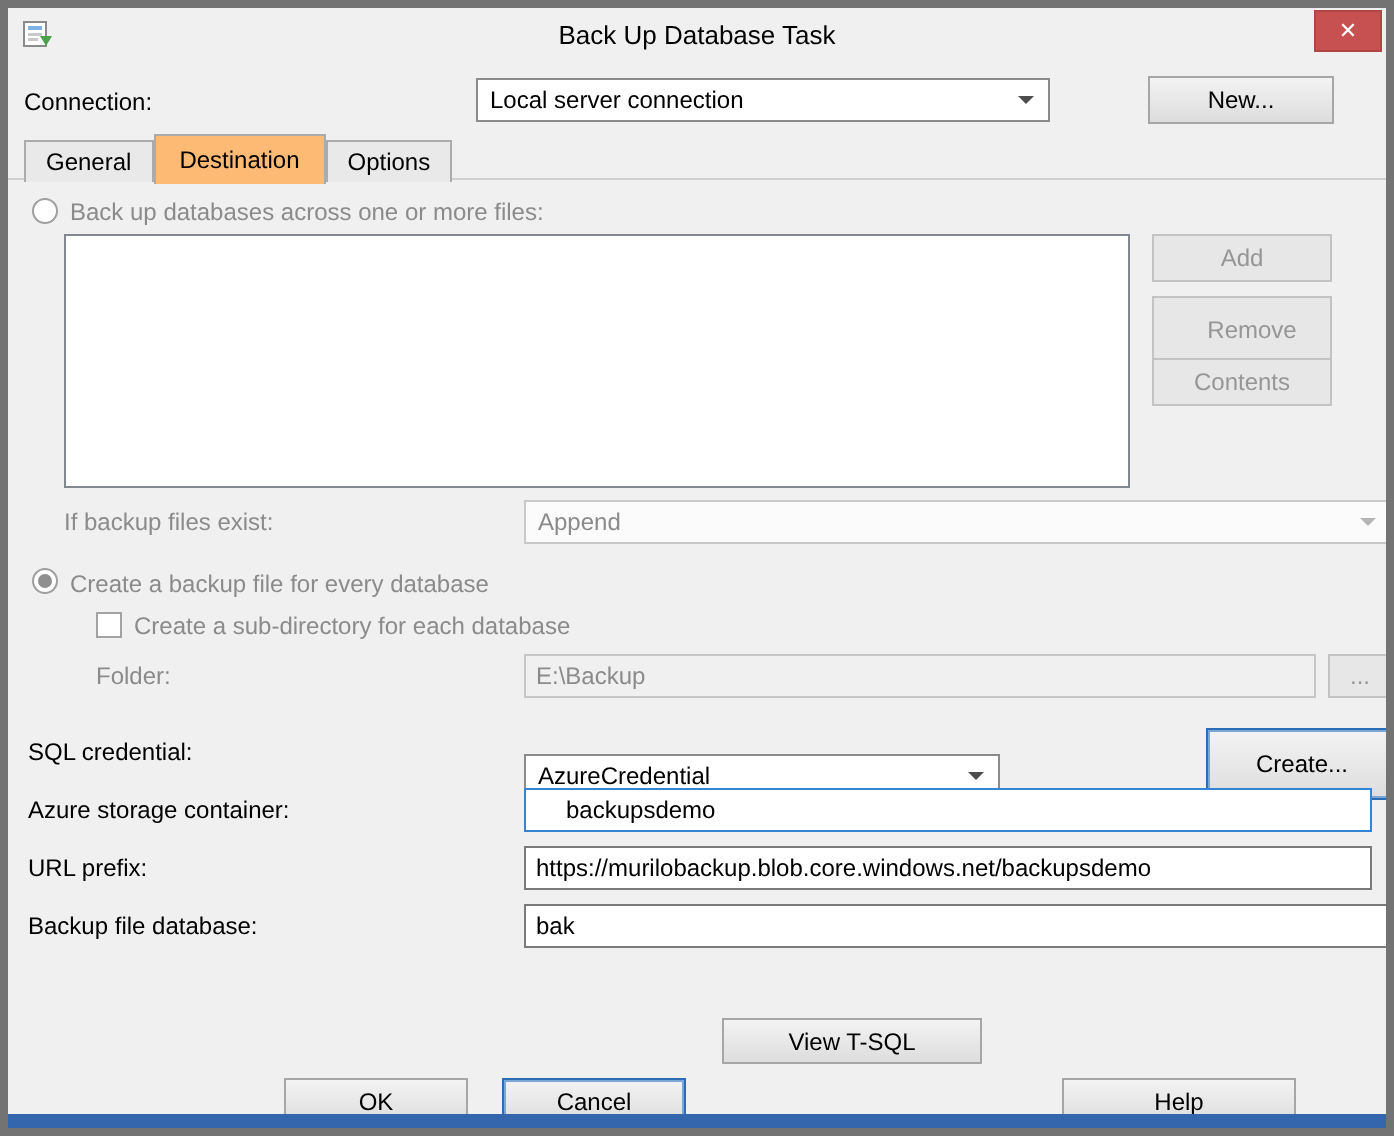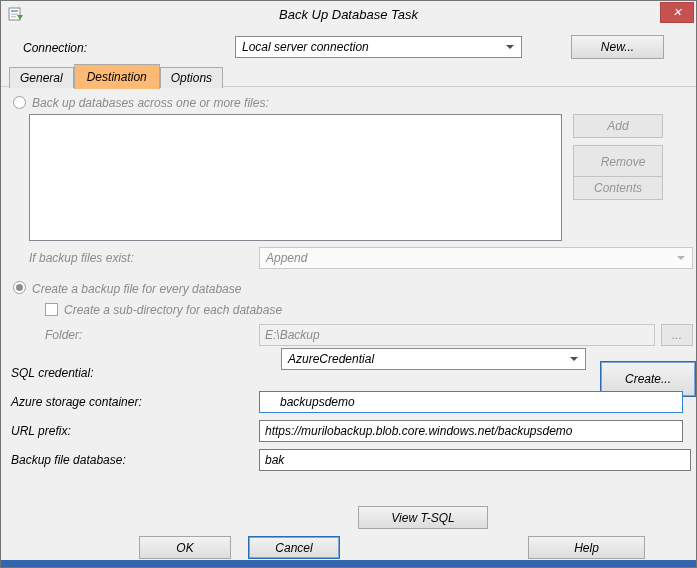--- a/index.html
+++ b/index.html
@@ -8,23 +8,22 @@
     font-family: "Liberation Sans", sans-serif;
     font-size: 12px;
     color: #000;
     background: #fff;
   }
   .window {
     position: relative;
     width: 697px;
     height: 568px;
     background: #f0f0f0;
-    border: 1px solid #737373;
+    border: 4px solid #737373;
     overflow: hidden;
-    font-style: italic;
   }
   .bottom-band {
     position: absolute; left: 0; right: 0; bottom: 0; height: 7px;
     background: #3366ad;
   }
   .titlebar { position: absolute; top: 0; left: 0; right: 0; height: 26px; }
   .app-icon { position: absolute; left: 7px; top: 5px; width: 16px; height: 16px; }
   .title {
     position: absolute; left: 0; right: 0; top: 6px;
     text-align: center; font-size: 13px;
@@ -105,21 +104,21 @@
         <rect x="3" y="10" width="5" height="1.5" fill="#c9c9c9"></rect>
         <path d="M9 9 L15 9 L12 14 Z" fill="#4aa34a"></path>
       </svg>
     </span>
     <span class="title">Back Up Database Task</span>
     <div class="close-btn">
       <span>✕</span>
     </div>
   </div>
 
-  <span class="lbl" style="left:22px; top:40px;">Connection:</span>
+  <span class="lbl" style="left:8px; top:40px;">Connection:</span>
   <div class="combo" style="left:234px; top:35px; width:287px; height:22px;">
     <span class="val">Local server connection</span>
     <span class="arr"></span>
   </div>
   <button class="btn" style="left:570px; top:34px; width:93px; height:24px;">New...</button>
 
   <div class="tabline"></div>
   <div class="tabs">
     <div class="tab">General</div>
     <div class="tab active">Destination</div>
@@ -151,21 +150,21 @@
   <div>
     <span class="checkbox" style="left:44px; top:302px;"></span>
     <span class="lbl dim" style="left:63px; top:302px;">Create a sub-directory for each database</span>
   </div>
 
   <span class="lbl dim" style="left:44px; top:327px;">Folder:</span>
   <input class="textbox disabled" style="left: 258px; top: 323px; width: 396px; height: 22px;" value="E:\Backup">
   <button class="btn disabled" style="left:660px; top:323px; width:32px; height:22px;">...</button>
 
   <span class="lbl" style="left:10px; top:365px;">SQL credential:</span>
-  <div class="combo" style="left:258px; top:347px; width:305px; height:22px;margin-left:22px;">
+  <div class="combo" style="left:258px; top:373px; width:238px; height:22px;">
     <span class="val">AzureCredential</span>
     <span class="arr"></span>
   </div>
   <button class="btn default" style="left:565px; top:360px; width:96px; height:36px;margin-left:34px;">Create...</button>
 
   <span class="lbl" style="left:10px; top:394px;">Azure storage container:</span>
   <input class="textbox focused" style="left: 258px; top: 390px; width: 424px; height: 22px; padding-left: 20px;" value="backupsdemo">
 
   <span class="lbl" style="left:10px; top:423px;">URL prefix:</span>
   <input class="textbox" style="left: 258px; top: 419px; width: 424px; height: 22px;" value="https://murilobackup.blob.core.windows.net/backupsdemo">

